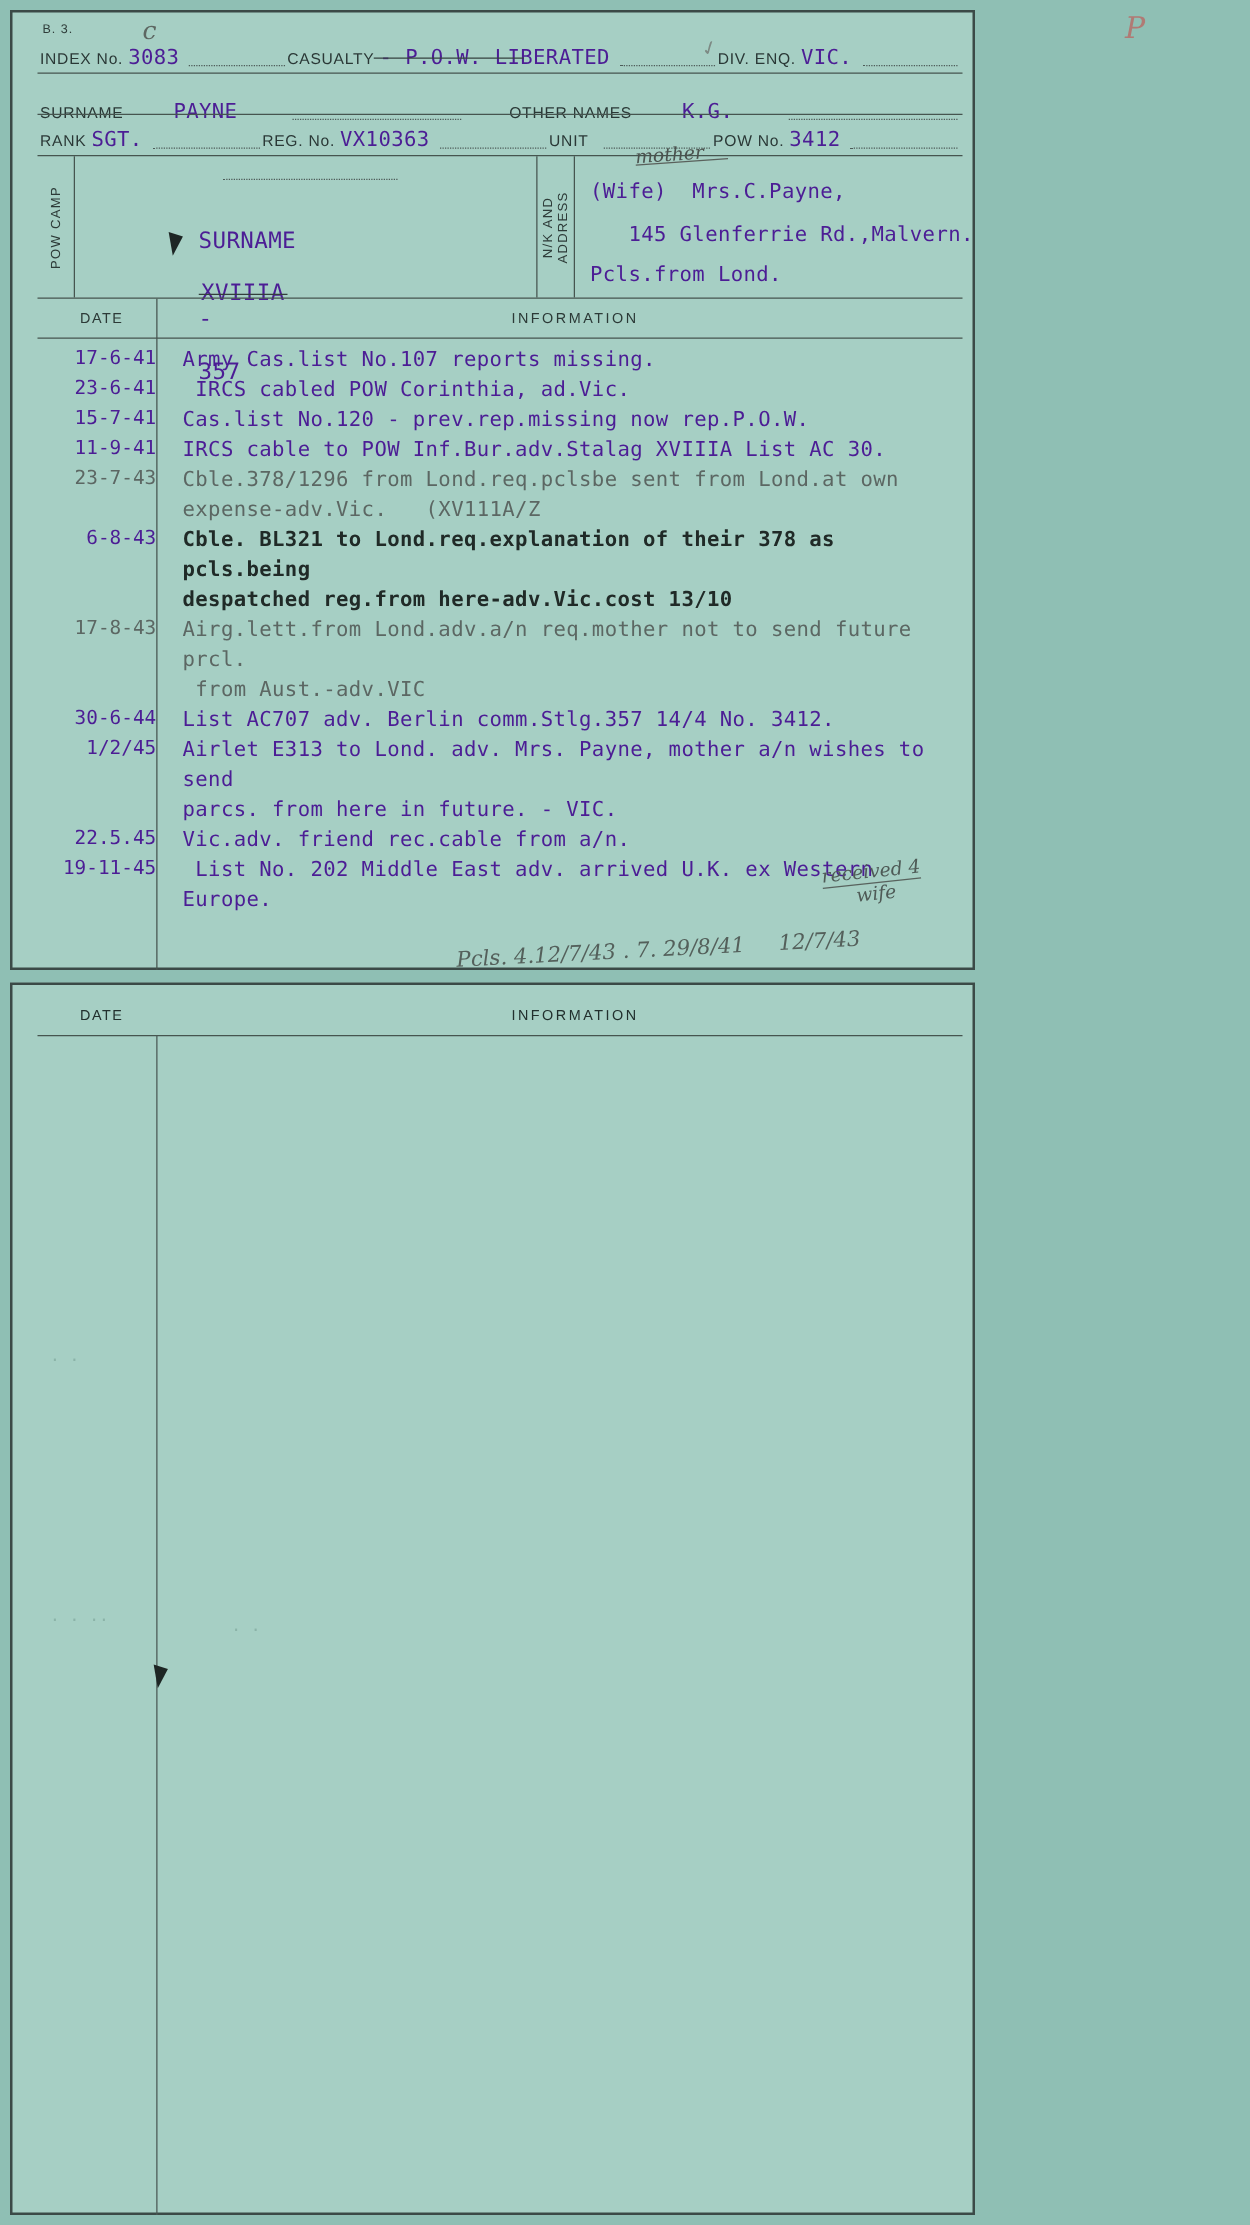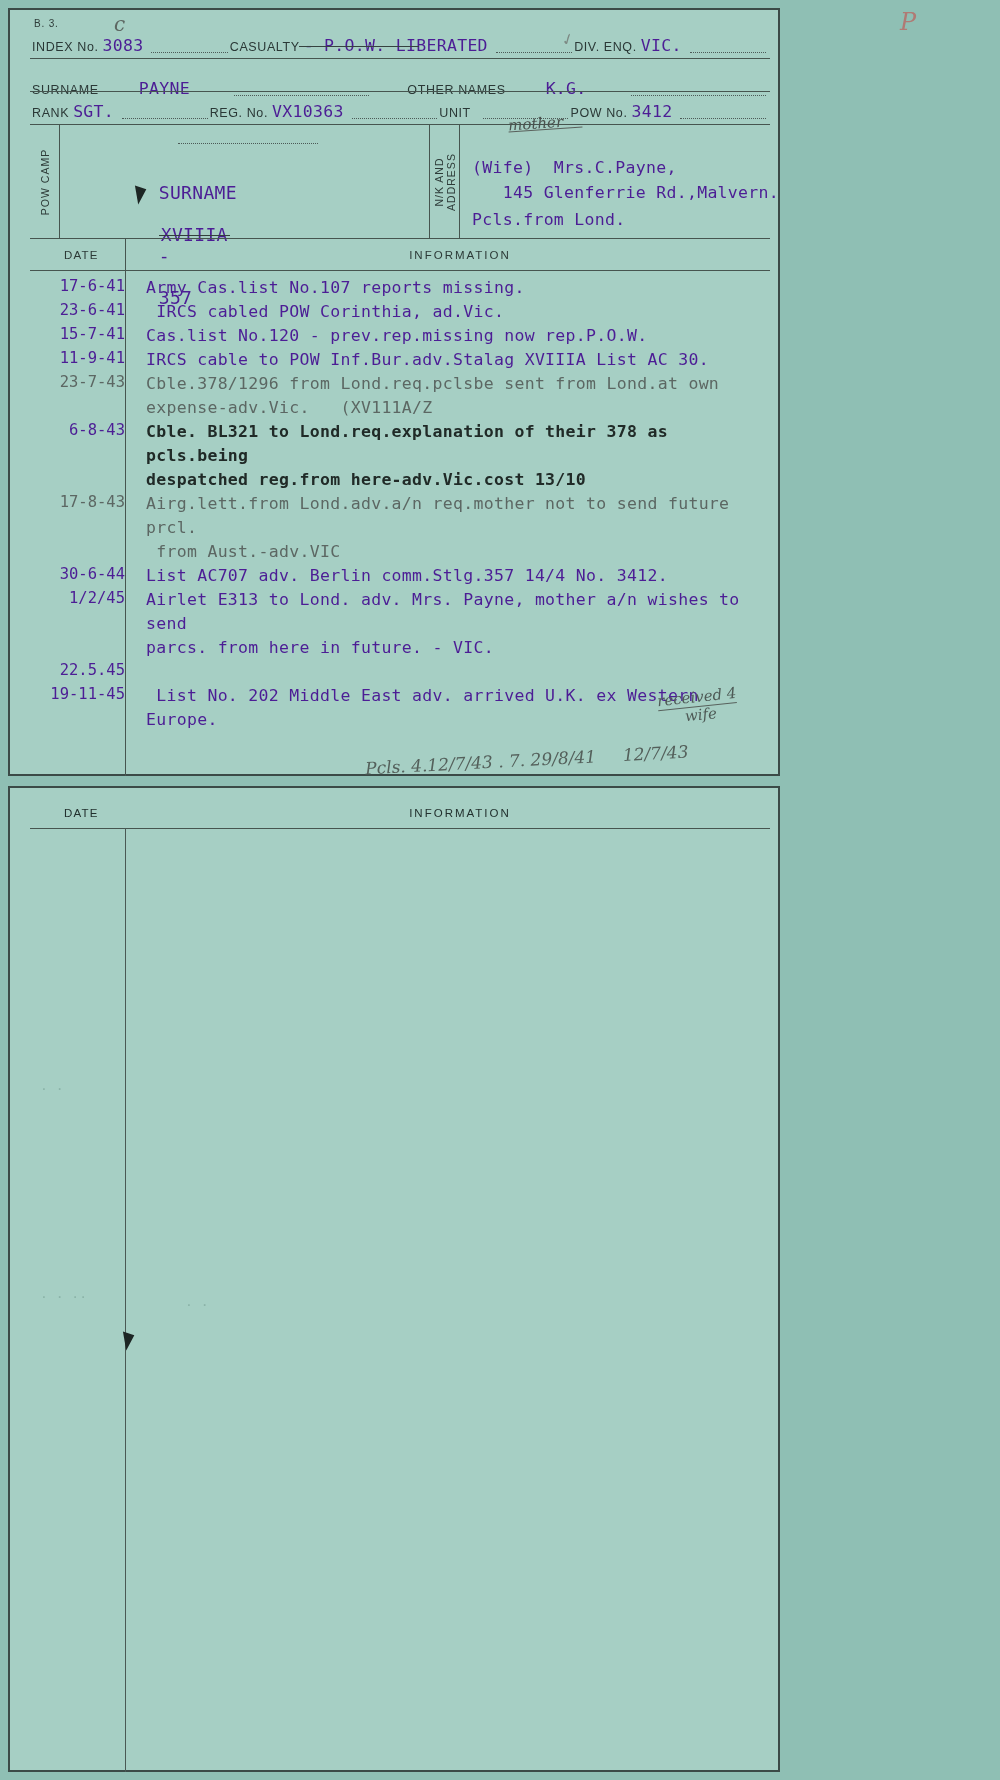--- a/index.html
+++ b/index.html
@@ -140,23 +140,22 @@
   .dotline-small {
     position: absolute;
     left: 118px; top: 18px;
     width: 140px;
     border-bottom: 1px dotted #4c5a57;
   }
   #nok-lines {
     position: absolute;
     left: 12px; top: 10px;
     font-size: 16.5px;
-    line-height: 25px;
+    line-height: 35px;
     white-space: pre;
-    margin-top: 20px;
   }
   #nok-extra {
     position: absolute;
     left: 12px; top: 85px;
     font-size: 16.5px;
     white-space: pre;
   }
   #mother-annot {
     position: absolute;
     left: 498px; top: 104px;
@@ -421,20 +420,21 @@
         <div class="date typed">30-6-44</div>
         <div class="txt typed">List AC707 adv. Berlin comm.Stlg.357 14/4 No. 3412.</div>
       </div>
       <div class="row">
         <div class="date typed">1/2/45</div>
         <div class="txt typed">Airlet E313 to Lond. adv. Mrs. Payne, mother a/n wishes to send
 parcs. from here in future. - VIC.</div>
       </div>
       <div class="row">
         <div class="date typed">22.5.45</div>
+        <div class="txt typed">Vic.adv. friend rec.cable from a/n.</div>
       </div>
       <div class="row">
         <div class="date typed">19-11-45</div>
         <div class="txt typed"> List No. 202 Middle East adv. arrived U.K. ex Western Europe.</div>
       </div>
     </div>
 
   <div id="pencil-note">Pcls. 4.12/7/43 . 7. 29/8/41     12/7/43</div>
   <div id="received-note">
     <span class="u">received 4</span><br>

